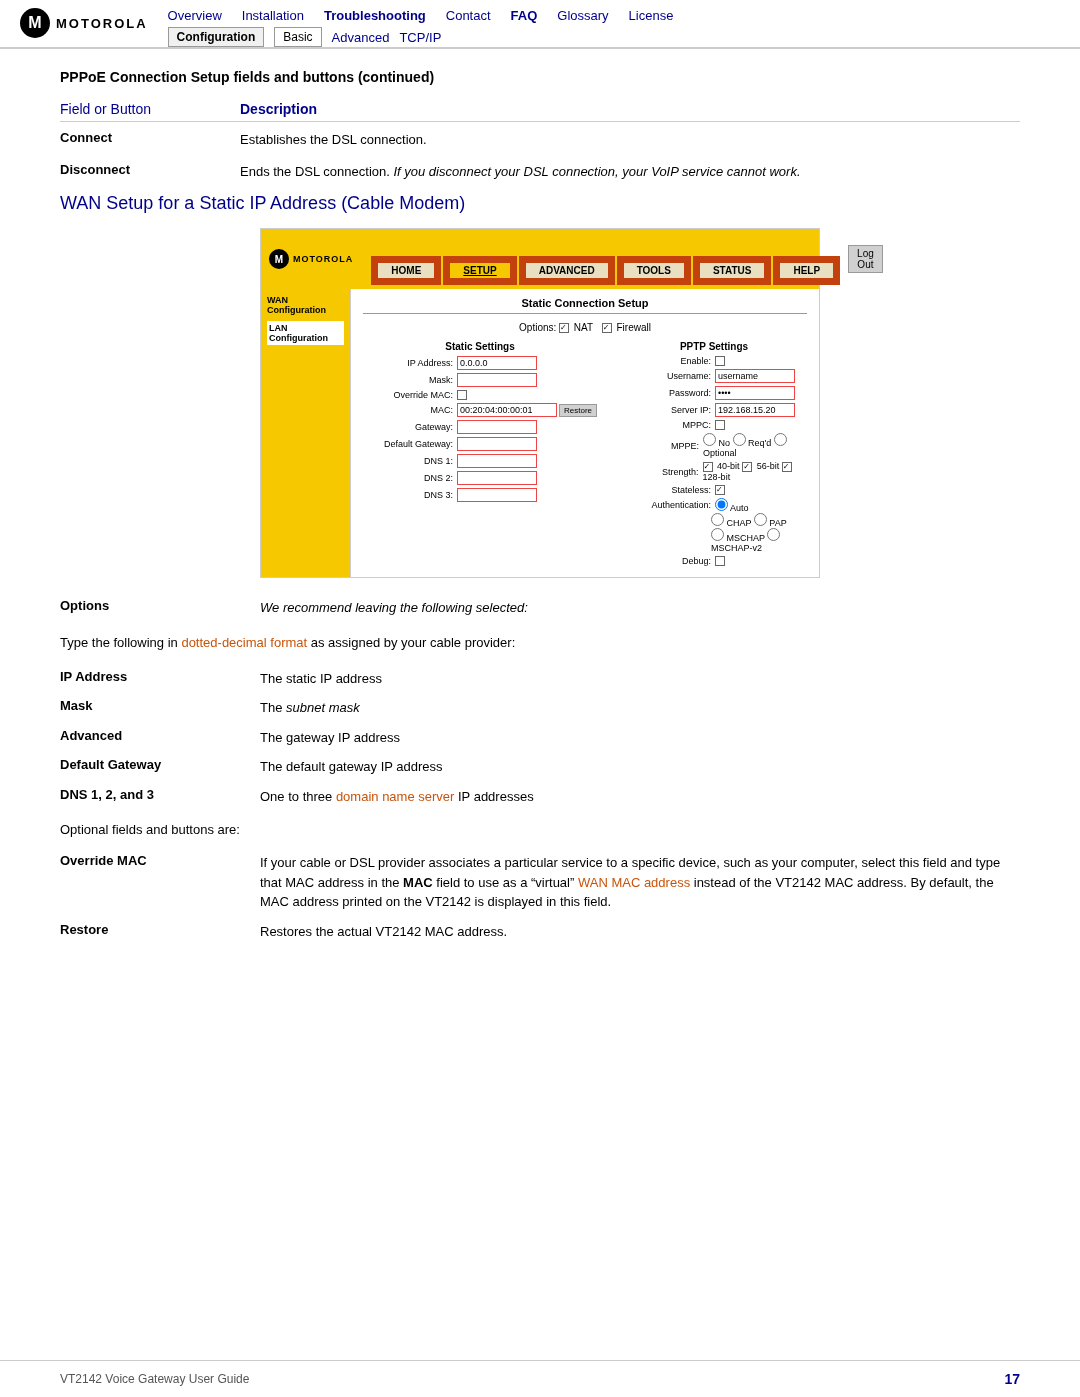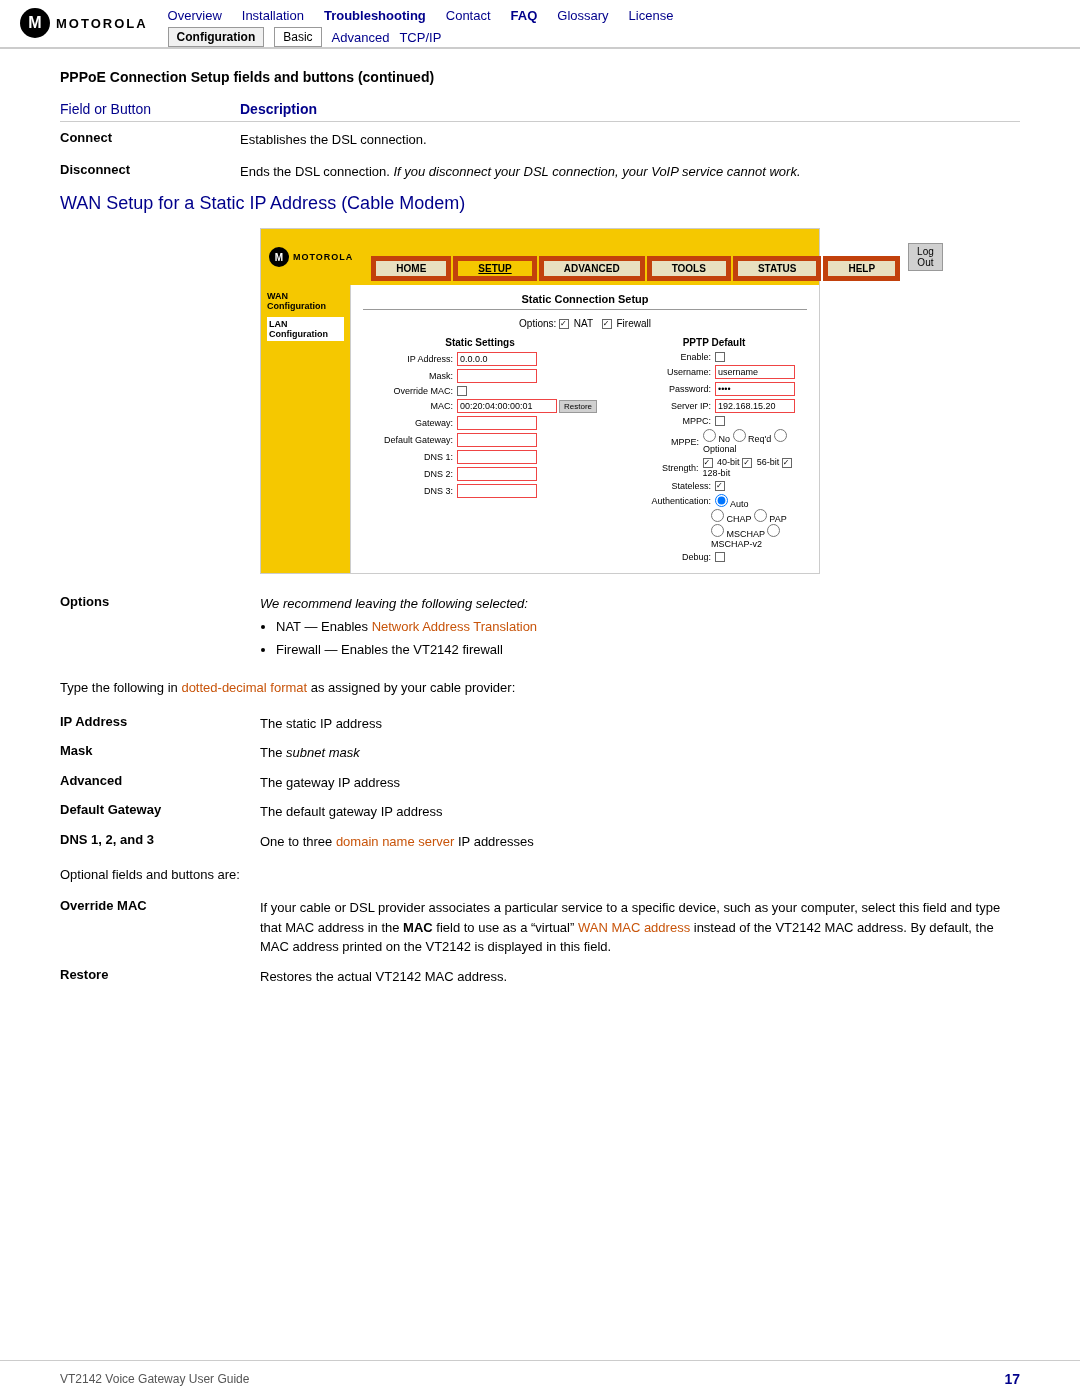--- a/index.html
+++ b/index.html
@@ -180,22 +180,22 @@
       letter-spacing: 1px;
       text-transform: uppercase;
     }
     .router-nav-buttons {
       display: flex;
       gap: 2px;
       margin-left: 10px;
     }
     .router-nav-btn {
       background: #e8e0c0;
-      border: 5px solid #c2410c;
-      padding: 2px 20px;
+      border: 7px solid #c2410c;
+      padding: 2px 13px;
       font-size: 10px;
       font-weight: bold;
       cursor: pointer;
       color: #000;
       margin-top: 23px;
     }
     .router-nav-btn.setup-active {
       background: #f5c800;
       text-decoration: underline;
     }
@@ -508,21 +508,21 @@
               <span class="router-field-label">DNS 2:</span>
               <input class="router-field-input" value="" style="">
             </div>
             <div class="router-field-row">
               <span class="router-field-label">DNS 3:</span>
               <input class="router-field-input" value="" style="">
             </div>
           </div>
 
           <div class="router-col">
-            <div class="router-col-title">PPTP Default</div>
+            <div class="router-col-title">PPTP Settings</div>
             <div class="router-field-row">
               <span class="router-field-label">Enable:</span>
               <span class="checkbox-inline"></span>
             </div>
             <div class="router-field-row">
               <span class="router-field-label">Username:</span>
               <input class="router-field-input" value="username" style="">
             </div>
             <div class="router-field-row">
               <span class="router-field-label">Password:</span>
@@ -580,26 +580,20 @@
         </div>
       </div>
     </div>
   </div>
 
   <div class="desc-section">
     <div class="desc-row">
       <div class="desc-label">Options</div>
       <div class="desc-text">
         <span class="options-italic">We recommend leaving the following selected:</span>
-        <ul class="bullet-list">
-          <li>
-            <span>NAT — Enables </span><a class="link">Network Address Translation</a>
-          </li>
-          <li>Firewall — Enables the VT2142 firewall</li>
-        </ul>
       </div>
     </div>
   </div>
 
   <div class="type-paragraph">
     Type the following in <a class="link">dotted-decimal format</a> as assigned by your cable provider:
   </div>
 
   <div class="desc-section">
     <div class="desc-row">

